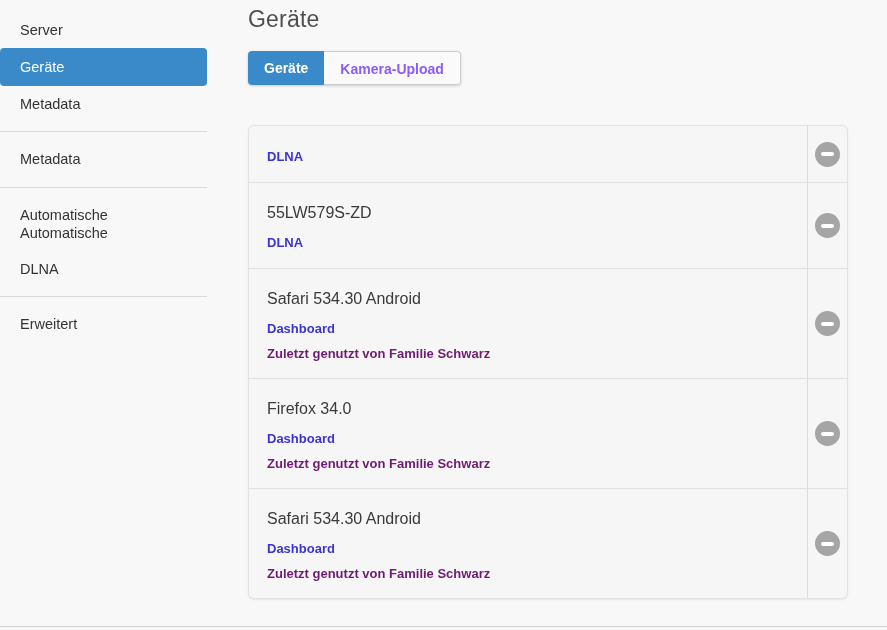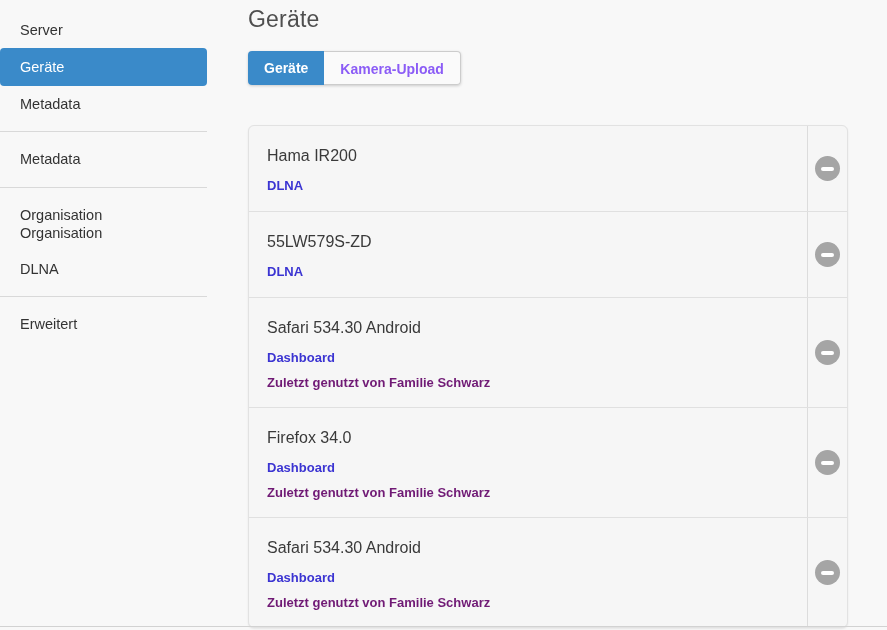--- a/index.html
+++ b/index.html
@@ -129,21 +129,21 @@
 
 
   <div class="side-item">
     <span class="side-label">Metadata</span>
   </div>
 
 
   <hr class="side-divider">
 
   <div class="side-item">
-    <span class="side-label">Organisation Organisation</span>
+    <span class="side-label">Automatische Automatische</span>
   </div>
 
   <div class="side-item">
     <span class="side-label">DLNA</span>
   </div>
 
 
 
   <hr class="side-divider">
 
@@ -157,21 +157,20 @@
   <div class="main">
     <h1 class="page-title">Geräte</h1>
     <div class="tabs" id="tabs">
   <button class="tab active">Geräte</button>
 
   <button class="tab inactive">Kamera-Upload</button>
 </div>
     <div class="card" id="device-list">
   <div class="device-row">
     <div class="device-main">
-      <div class="device-name">Hama IR200</div>
       <a class="device-app">DLNA</a>
       
     </div>
     <div class="device-action">
       <button class="remove-btn">
         <span class="minus-bar"></span>
       </button>
     </div>
   </div>
 

